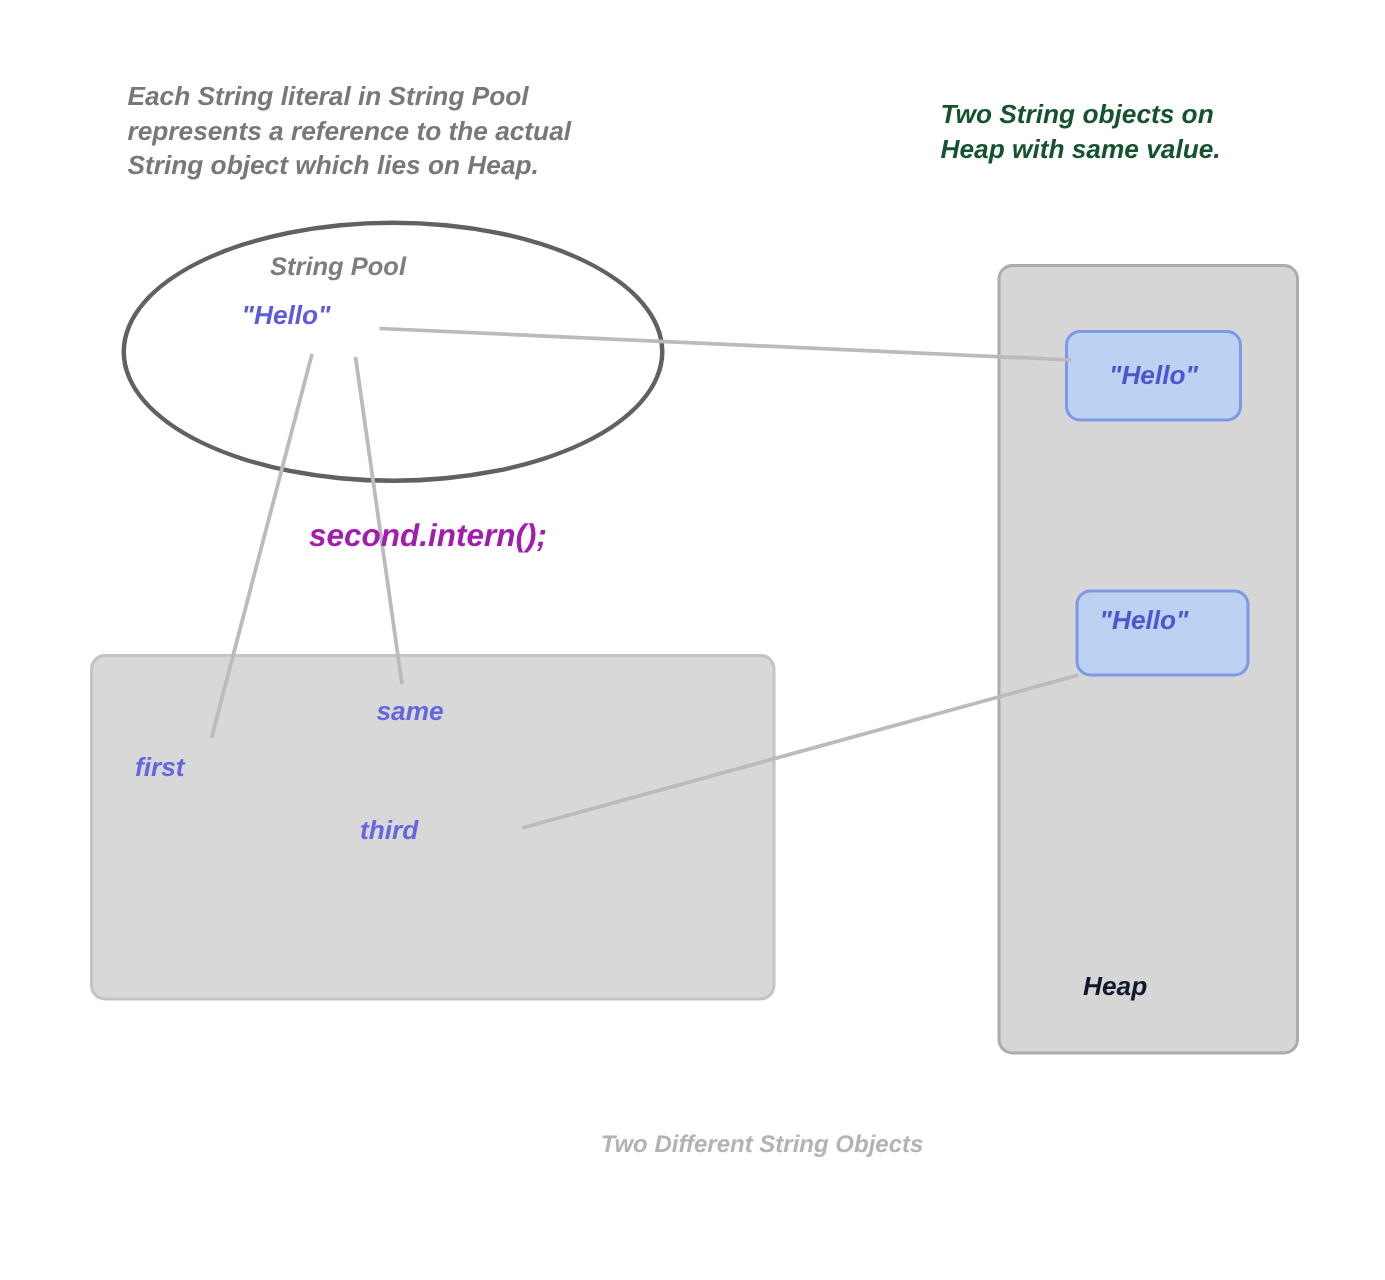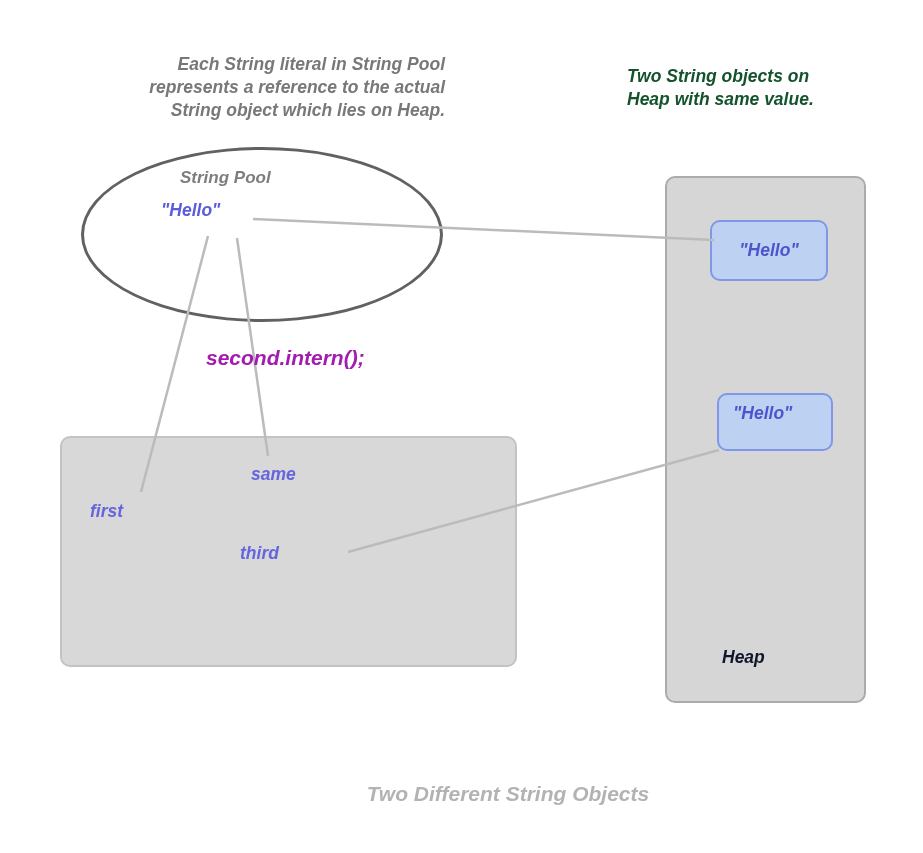--- a/index.html
+++ b/index.html
@@ -17,27 +17,27 @@
     font-style: italic;
     font-weight: bold;
   }
   .note {
     position: absolute;
     white-space: pre-line;
     font-size: 17.5px;
     line-height: 23px;
     z-index: 3;
   }
-  .note-left { left: 85px; top: 53px; width: 360px; color: #787878; text-align: right; }
+  .note-left { left: 85px; top: 53px; width: 360px; color: #787878; }
   .note-right { left: 627px; top: 65px; width: 240px; color: #14532d; }
   .caption {
     position: absolute;
-    left: 318px; top: 782px; width: 380px;
+    left: 318px; top: 755px; width: 380px;
     text-align: center;
-    font-size: 21px;
+    font-size: 16px;
     color: #b3b3b3;
     z-index: 3;
   }
   .pool-ellipse {
     position: absolute;
     left: 81px; top: 147px;
     width: 356px; height: 169px;
     border: 3px solid #616161;
     border-radius: 50%;
     background: transparent;

